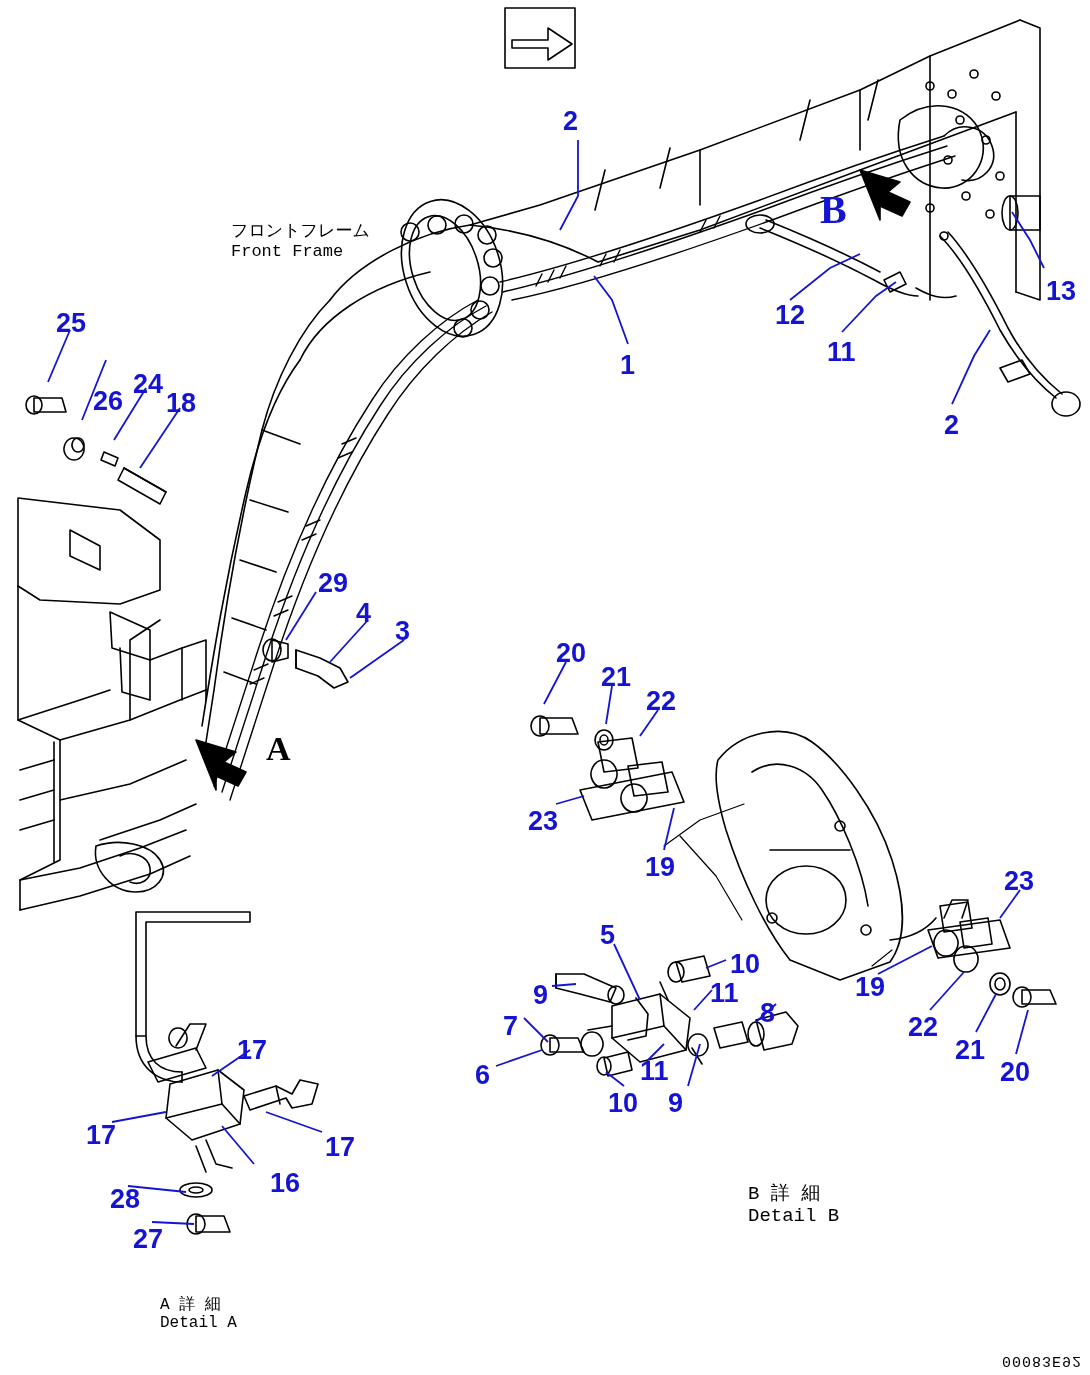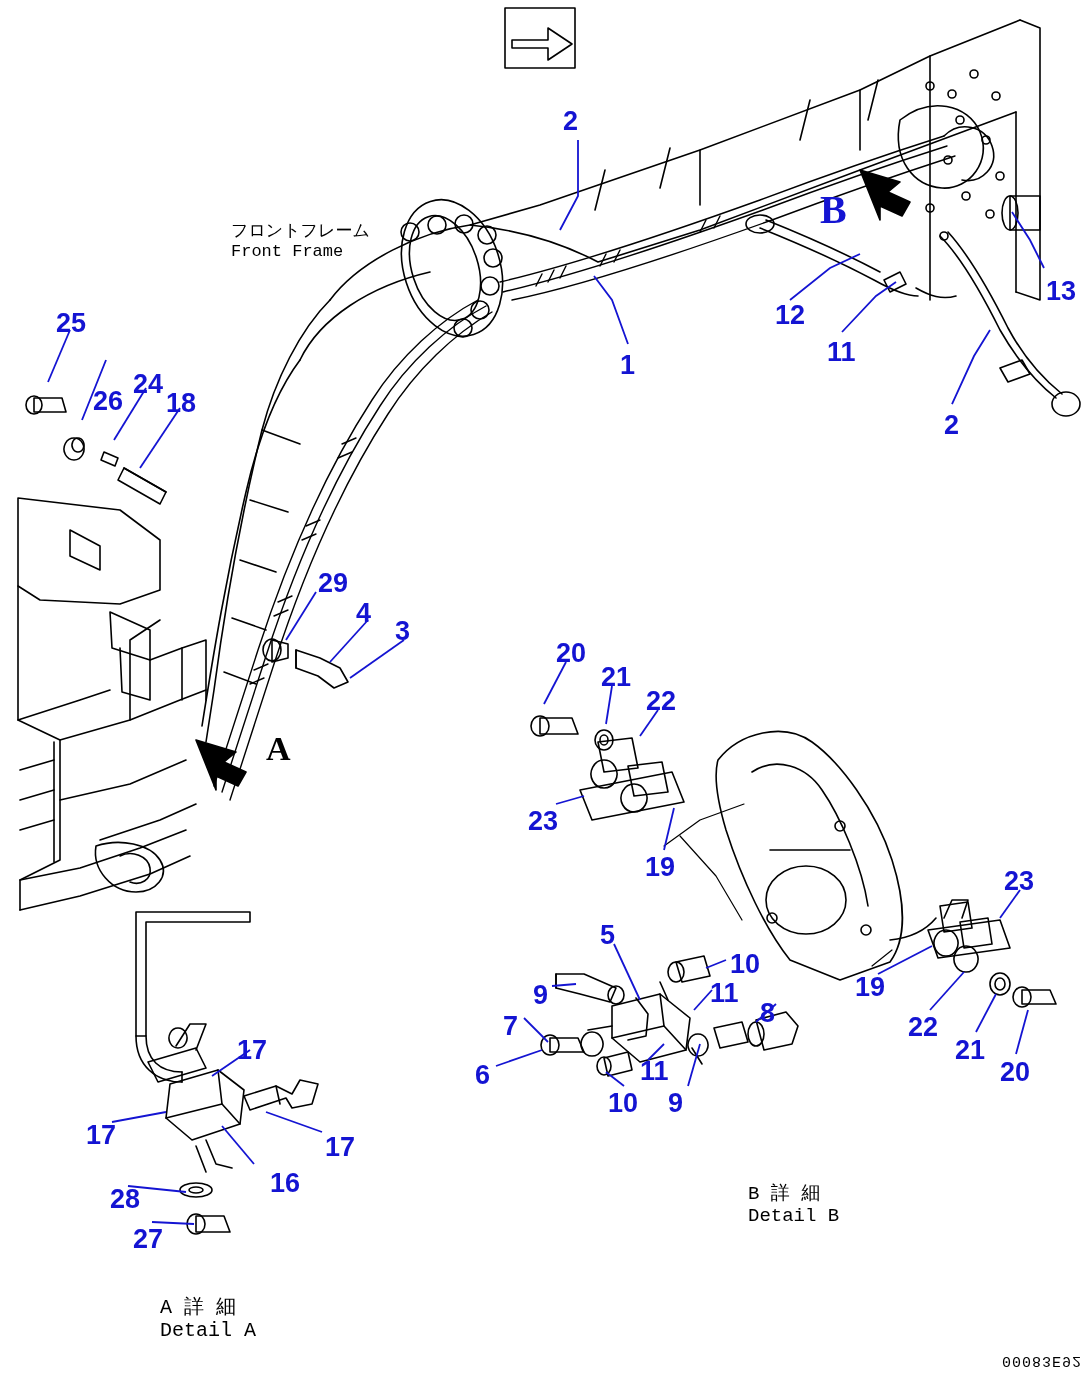--- a/index.html
+++ b/index.html
@@ -291,21 +291,21 @@
       <path d="M322 1132 L266 1112"></path>
       <path d="M254 1164 L222 1126"></path>
       <path d="M128 1186 L186 1192"></path>
       <path d="M152 1222 L194 1224"></path>
     </g>
   </svg>
 
   <div class="lbl" style="left:231px; top:222px;"><span>フロントフレーム</span>
 <span>Front Frame</span></div>
 
-  <div class="lbl" style="left:160px; top:1296px; font-size:20px;"><span>A 詳 細</span>
+  <div class="lbl" style="left:160px; top:1296px; font-size:16px;"><span>A 詳 細</span>
 <span>Detail A</span></div>
 
   <div class="lbl" style="left:748px; top:1184px; font-size:19px;"><span>B 詳 細</span>
 <span>Detail B</span></div>
 
   <div class="bigk" style="left:266px; top:730px;">A</div>
   <div class="big" style="left:820px; top:186px; color:#1414d2;">B</div>
 
   <div class="code">00083E92</div>
 

